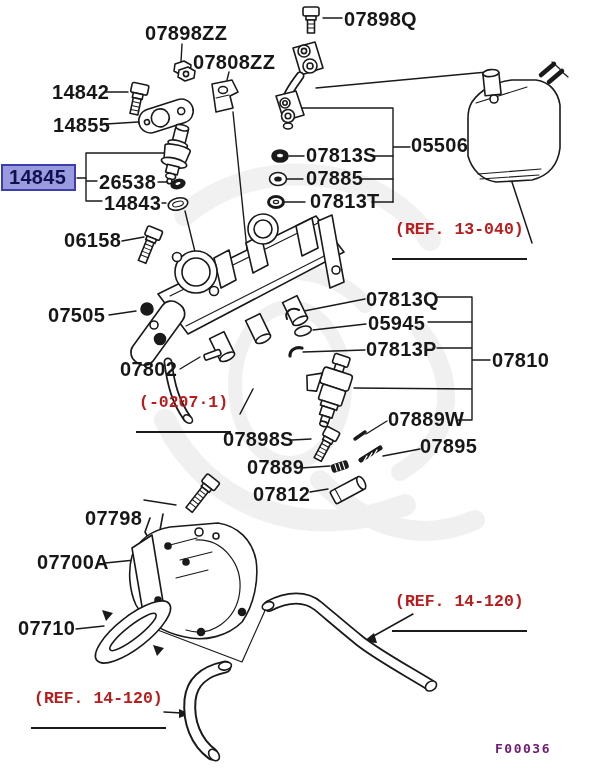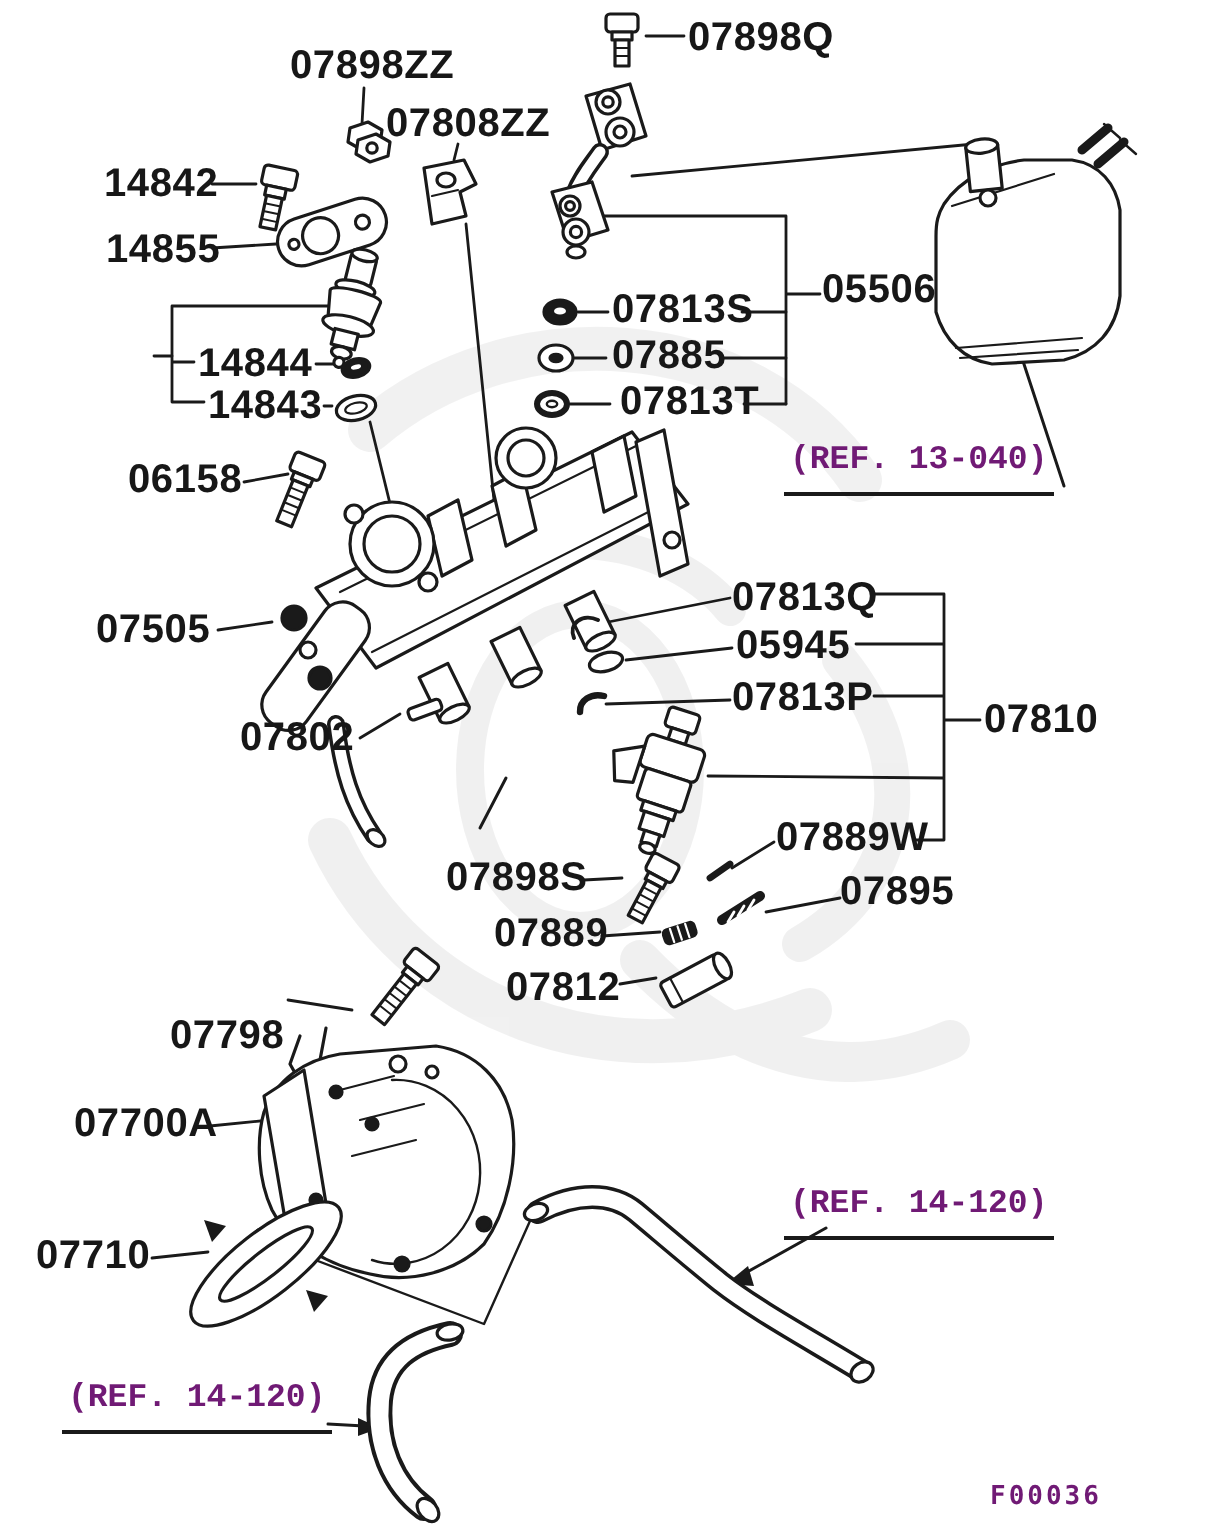--- a/index.html
+++ b/index.html
@@ -2,22 +2,22 @@
 <html><head>
 <meta charset="utf-8">
 <style>
   html,body{margin:0;padding:0;background:#fff;}
   #stage{position:relative;width:609px;height:768px;background:#ffffff;overflow:hidden;
          font-family:"Liberation Sans",sans-serif;}
   #art{position:absolute;left:0;top:0;}
   .pl{position:absolute;font:bold 20px "Liberation Sans",sans-serif;color:#171717;
       letter-spacing:.3px;white-space:nowrap;line-height:20px;}
   .ref{position:absolute;font:700 16.5px "Liberation Mono","DejaVu Sans Mono",monospace;
-       color:#701a75;white-space:nowrap;border-bottom:2px solid #1a1a1a;
-       padding:0 3px 8px 3px;line-height:17px;}
+       color:#b91c1c;white-space:nowrap;border-bottom:2px solid #1a1a1a;
+       padding:0 3px 20px 3px;line-height:17px;}
   .fig{position:absolute;font:700 13px "DejaVu Sans Mono",monospace;color:#701a75;
        letter-spacing:1.5px;white-space:nowrap;}
   .hl{position:absolute;left:1px;top:164px;width:75px;height:27px;box-sizing:border-box;
       background:#9a9ade;border:2px solid #3d3dae;
       font:bold 20px "Liberation Sans",sans-serif;color:#0f0f52;line-height:23px;
       padding-left:6px;letter-spacing:.3px;}
 </style>
 </head>
 <body>
 
@@ -332,27 +332,28 @@
       <ellipse cx="214" cy="755" rx="4.5" ry="6.5" transform="rotate(-40 214 755)" fill="#fff"></ellipse>
     </g>
     <g>
       <path d="M269,606 C288,596 306,596 318,606 C330,616 344,628 360,641 C378,655 402,668 430,685" stroke-width="12"></path>
       <path d="M269,606 C288,596 306,596 318,606 C330,616 344,628 360,641 C378,655 402,668 430,685" stroke="#fff" stroke-width="8.5"></path>
       <ellipse cx="268" cy="606" rx="4" ry="6" transform="rotate(70 268 606)" fill="#fff"></ellipse>
       <ellipse cx="431" cy="686" rx="4.5" ry="6" transform="rotate(55 431 686)" fill="#fff"></ellipse>
     </g>
   </svg>
 
+  <div class="hl">14845</div>
 
   <div class="pl" style="left:145px;top:23px">07898ZZ</div>
   <div class="pl" style="left:193px;top:52px">07808ZZ</div>
   <div class="pl" style="left:344px;top:9px">07898Q</div>
   <div class="pl" style="left:52px;top:82px">14842</div>
   <div class="pl" style="left:53px;top:115px">14855</div>
-  <div class="pl" style="left:99px;top:172px">14844</div>
+  <div class="pl" style="left:99px;top:172px">26538</div>
   <div class="pl" style="left:104px;top:193px">14843</div>
   <div class="pl" style="left:64px;top:230px">06158</div>
   <div class="pl" style="left:306px;top:145px">07813S</div>
   <div class="pl" style="left:411px;top:135px">05506</div>
   <div class="pl" style="left:306px;top:168px">07885</div>
   <div class="pl" style="left:310px;top:191px">07813T</div>
   <div class="pl" style="left:48px;top:305px">07505</div>
   <div class="pl" style="left:366px;top:289px">07813Q</div>
   <div class="pl" style="left:368px;top:313px">05945</div>
   <div class="pl" style="left:366px;top:339px">07813P</div>
@@ -361,18 +362,19 @@
   <div class="pl" style="left:388px;top:409px">07889W</div>
   <div class="pl" style="left:223px;top:429px">07898S</div>
   <div class="pl" style="left:420px;top:436px">07895</div>
   <div class="pl" style="left:247px;top:457px">07889</div>
   <div class="pl" style="left:253px;top:484px">07812</div>
   <div class="pl" style="left:85px;top:508px">07798</div>
   <div class="pl" style="left:37px;top:552px">07700A</div>
   <div class="pl" style="left:18px;top:618px">07710</div>
 
   <div class="ref" style="left:392px;top:221px">(REF. 13-040)</div>
+  <div class="ref" style="left:136px;top:394px">(-0207·1)</div>
   <div class="ref" style="left:392px;top:593px">(REF. 14-120)</div>
   <div class="ref" style="left:31px;top:690px">(REF. 14-120)</div>
 
   <div class="fig" style="left:495px;top:741px">F00036</div>
 
 </div>
 
 </body></html>

